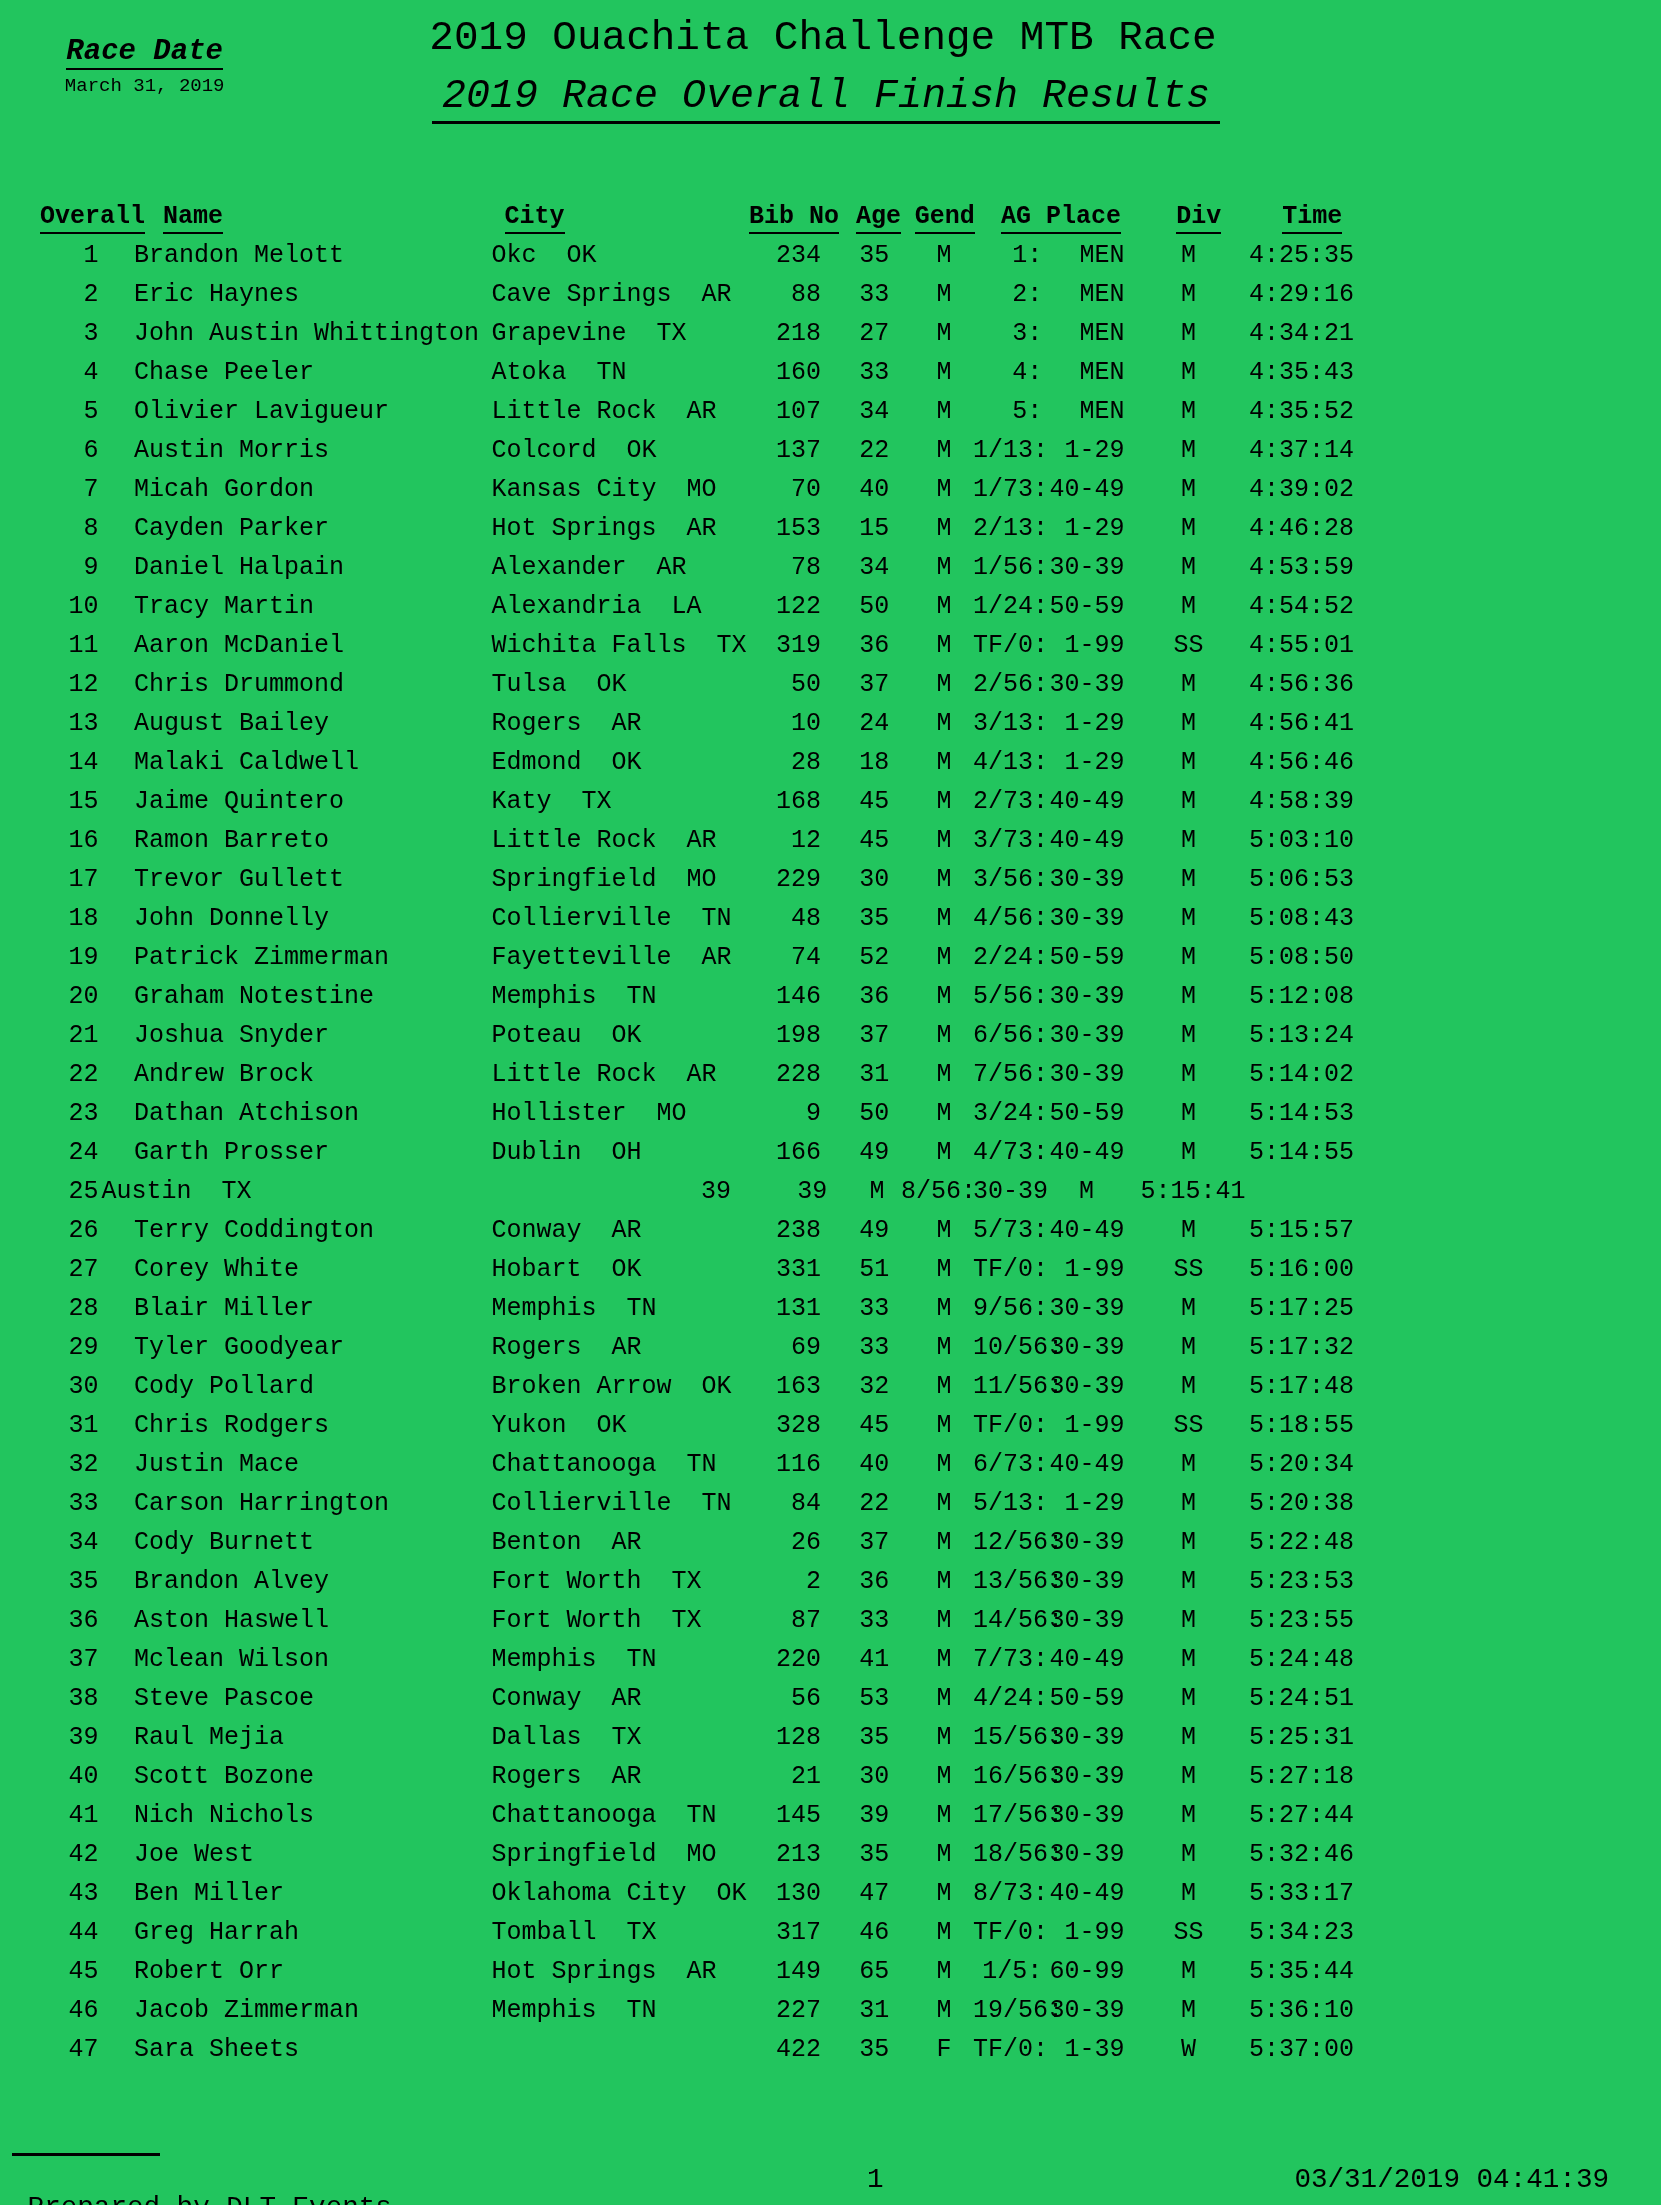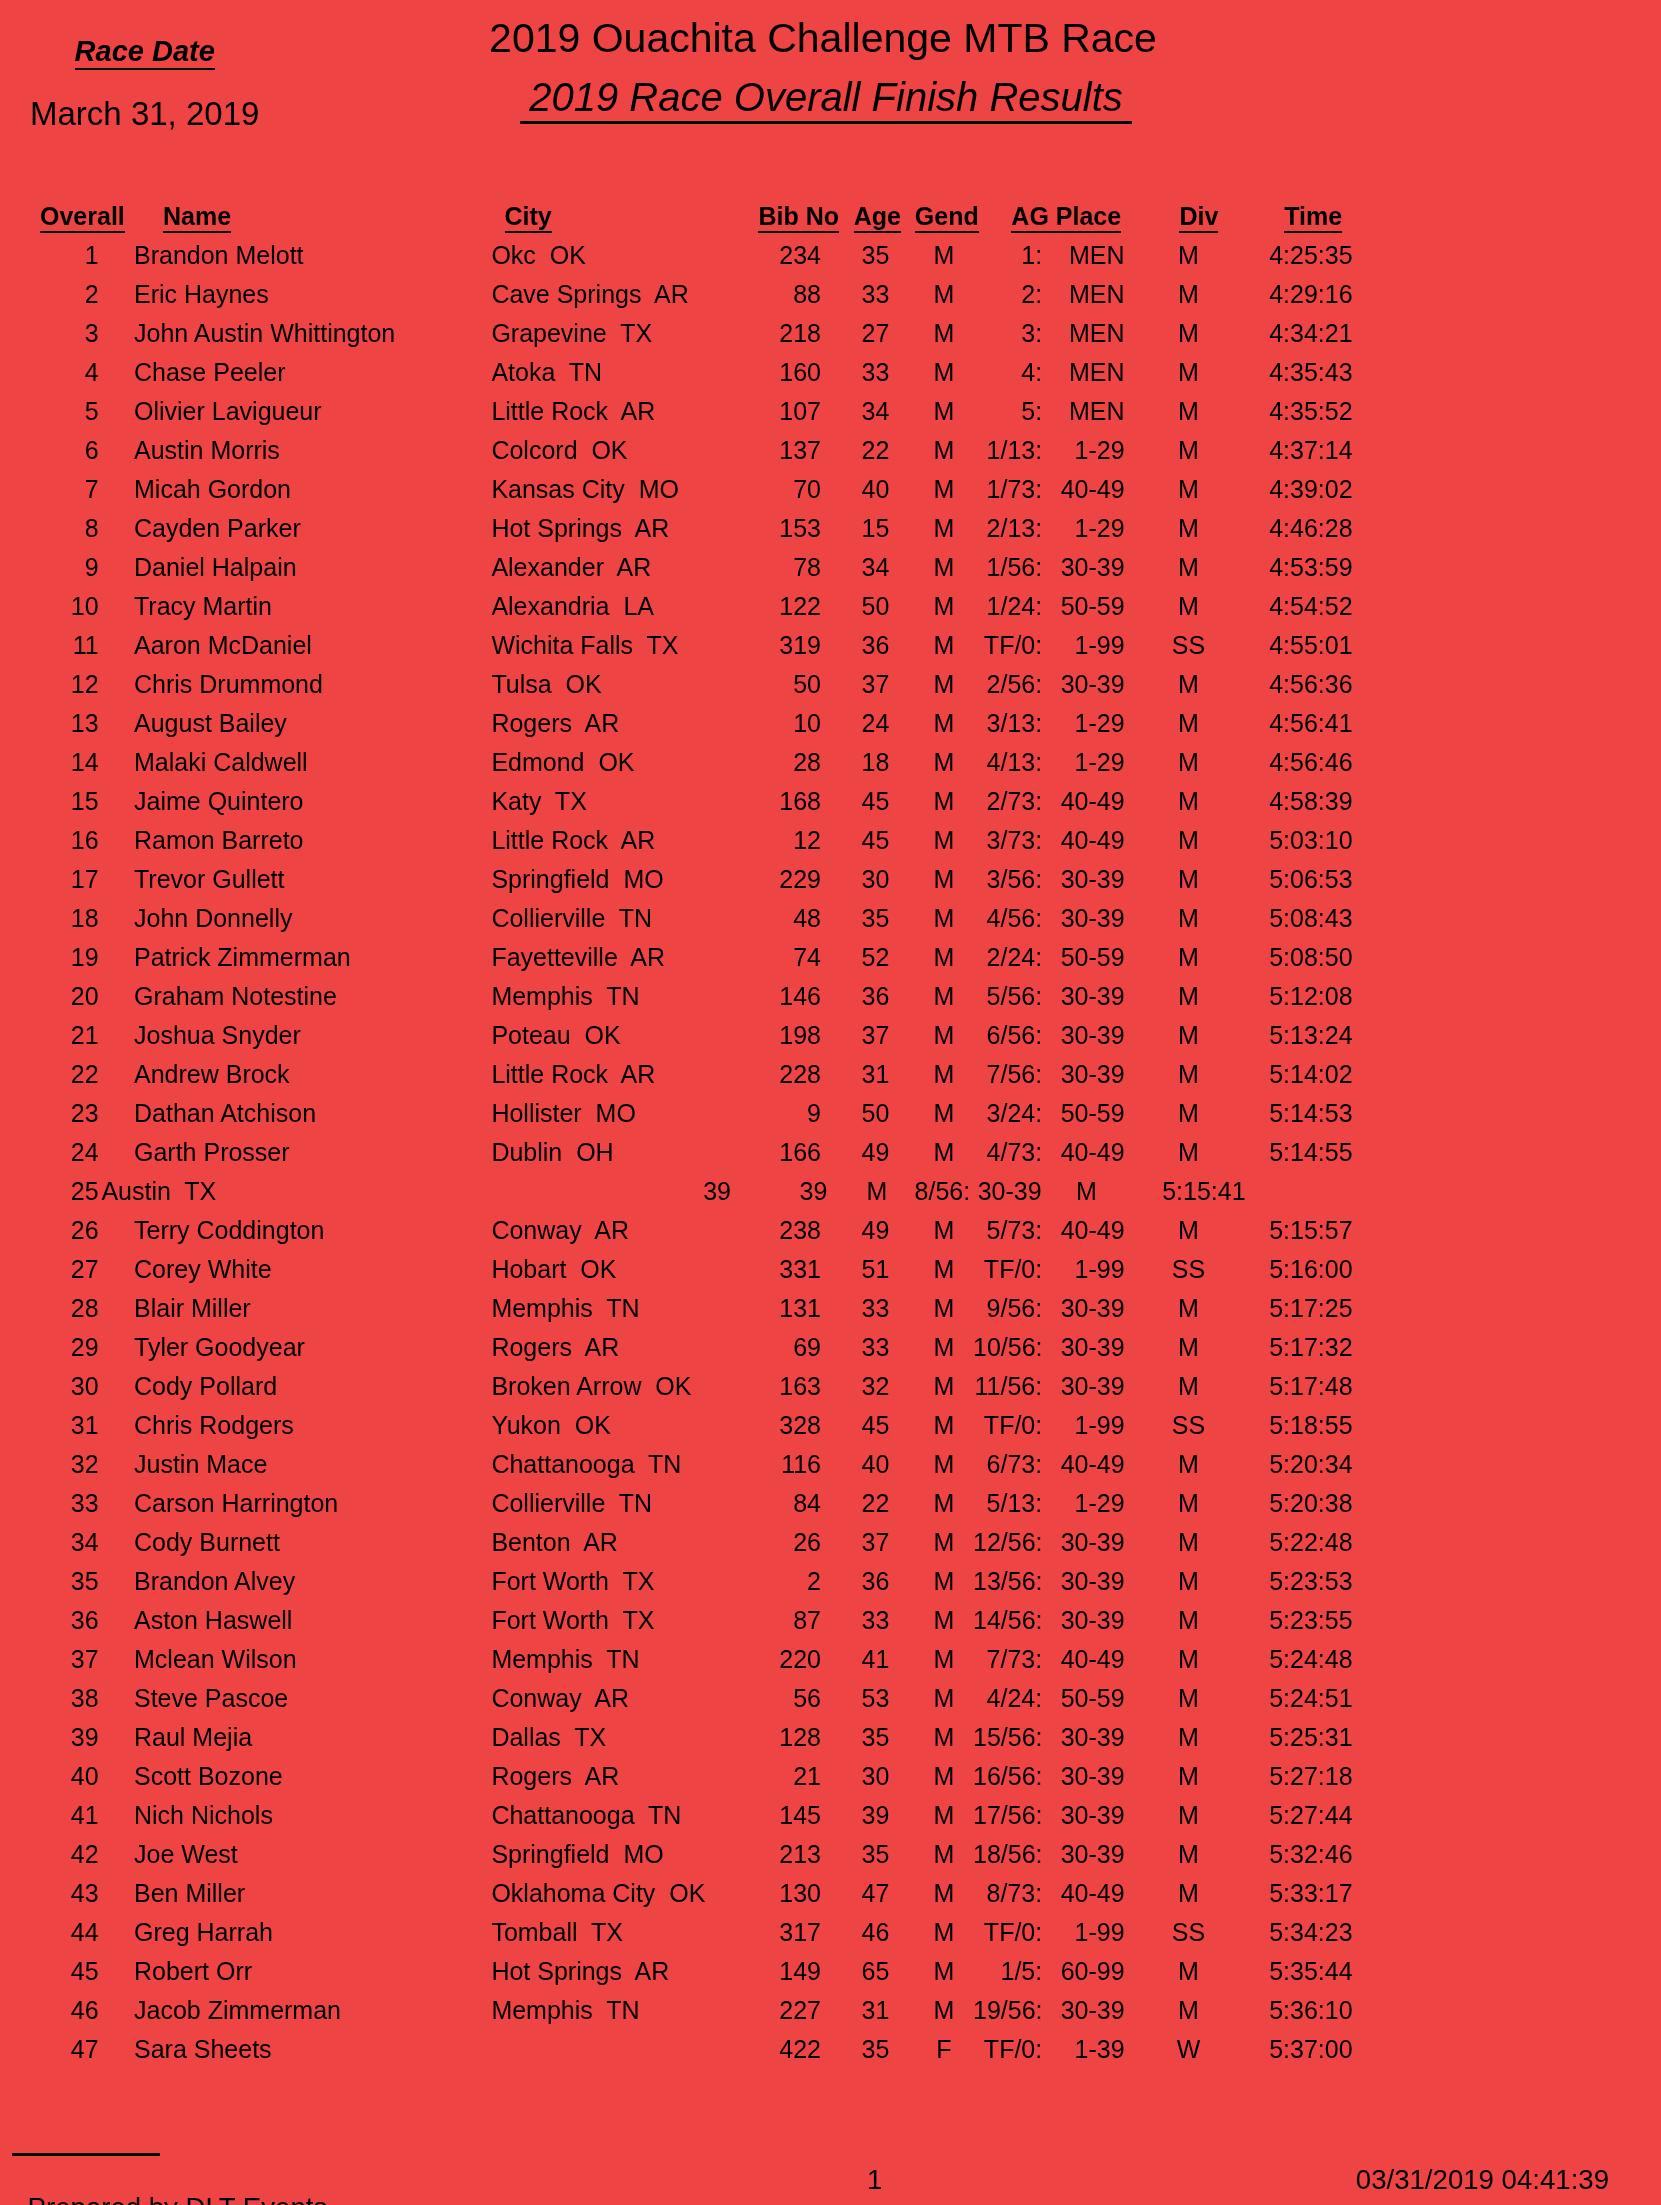--- a/index.html
+++ b/index.html
@@ -1,32 +1,32 @@
 <!DOCTYPE html>
 <html style="font-size:11px"><head>
 <meta charset="utf-8">
 <style>
   html, body { margin: 0; padding: 0; background: #ffffff; }
   .page {
     position: relative;
     width: 1662px;
     height: 2205px;
-    background: #ef4444;
+    background: #22c55e;
     color: #000000;
-    font-family: Liberation Sans, sans-serif;
+    font-family: Liberation Mono, monospace;
     overflow: hidden;
   }
 
   
   .race-date-block { position: absolute; left: 20.7px; top: 37px; width: 248px; text-align: center; }
   .race-date-label {
     display: inline-block; font-size: 29px; font-weight: 700; font-style: italic;
     border-bottom: 2.8px solid #000; padding-bottom: 2.1px; line-height: 1.0;
   }
-  .race-date-value { margin-top: 27px; font-size: 33px; line-height: 1.0; }
+  .race-date-value { margin-top: 7px; font-size: 19px; line-height: 1.0; }
 
   .doc-title { position: absolute; left: 0; top: 18px; width: 1646px; text-align: center; font-size: 41px; line-height: 1.0; }
   .doc-subtitle-wrap { position: absolute; left: 0; top: 77px; width: 1652px; text-align: center; }
   .doc-subtitle {
     display: inline-block; font-size: 40px; font-style: italic; line-height: 1.0;
     border-bottom: 3.4px solid #000; padding: 0 9.7px 4.1px 9.7px;
   }
 
   
   .rtable { position: absolute; left: 31px; top: 197px; width: 1324px; }

